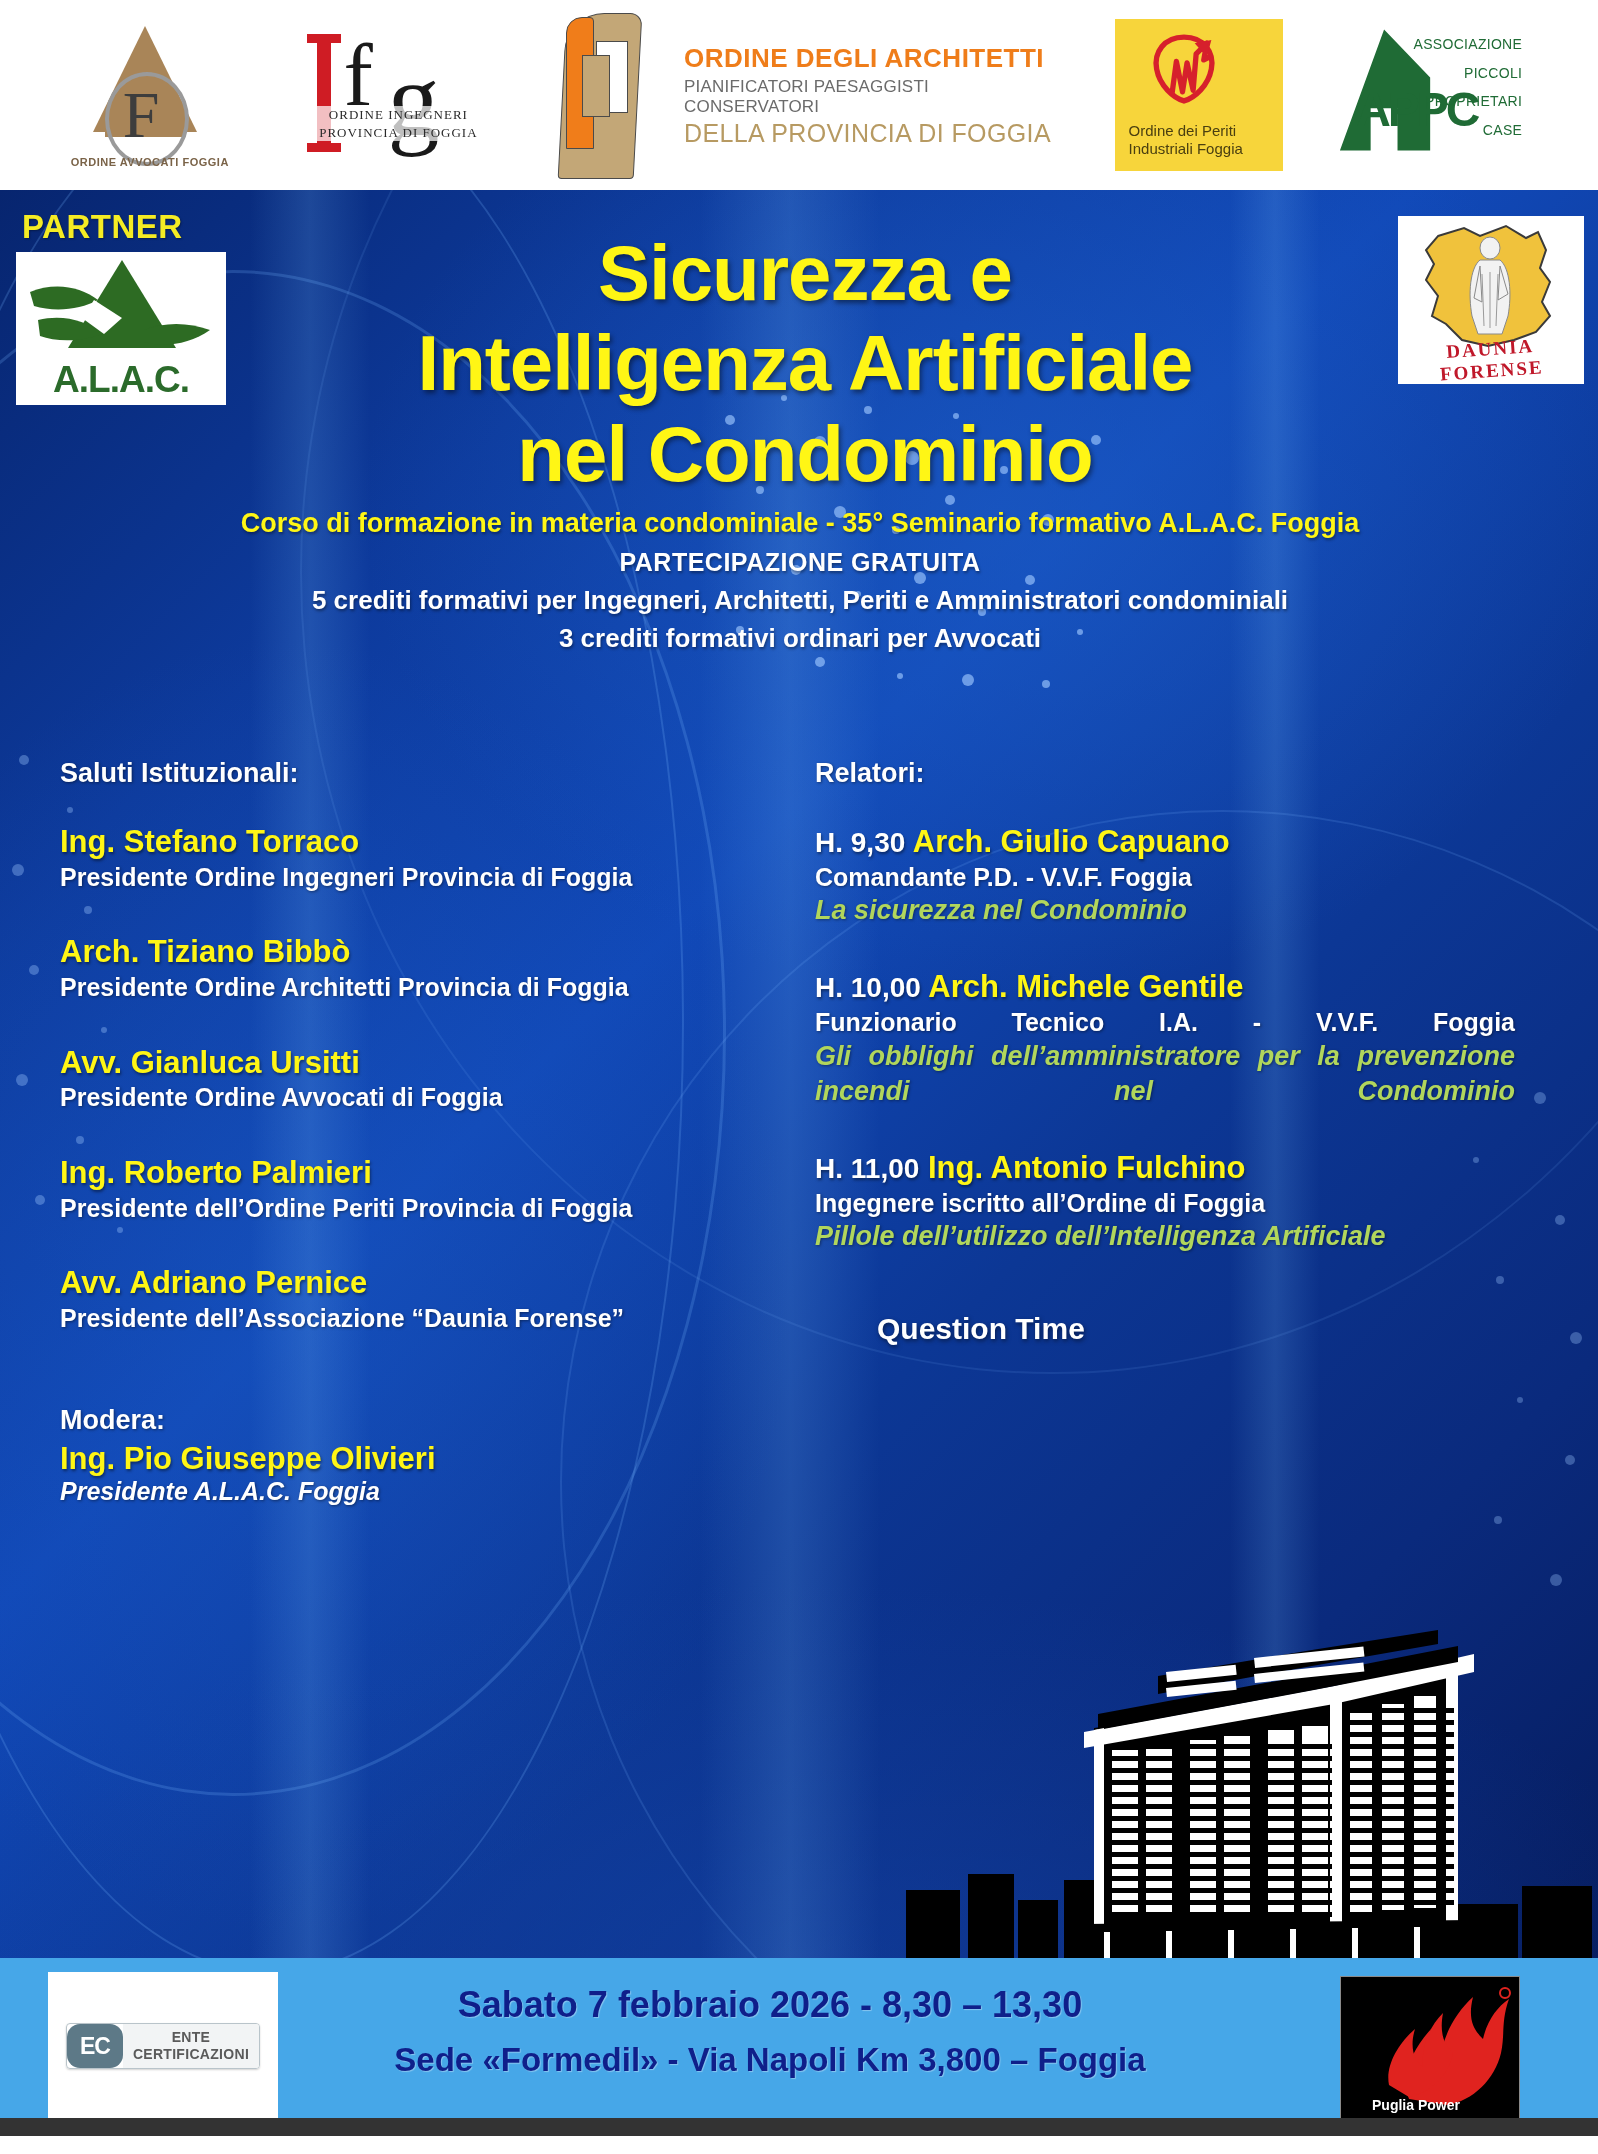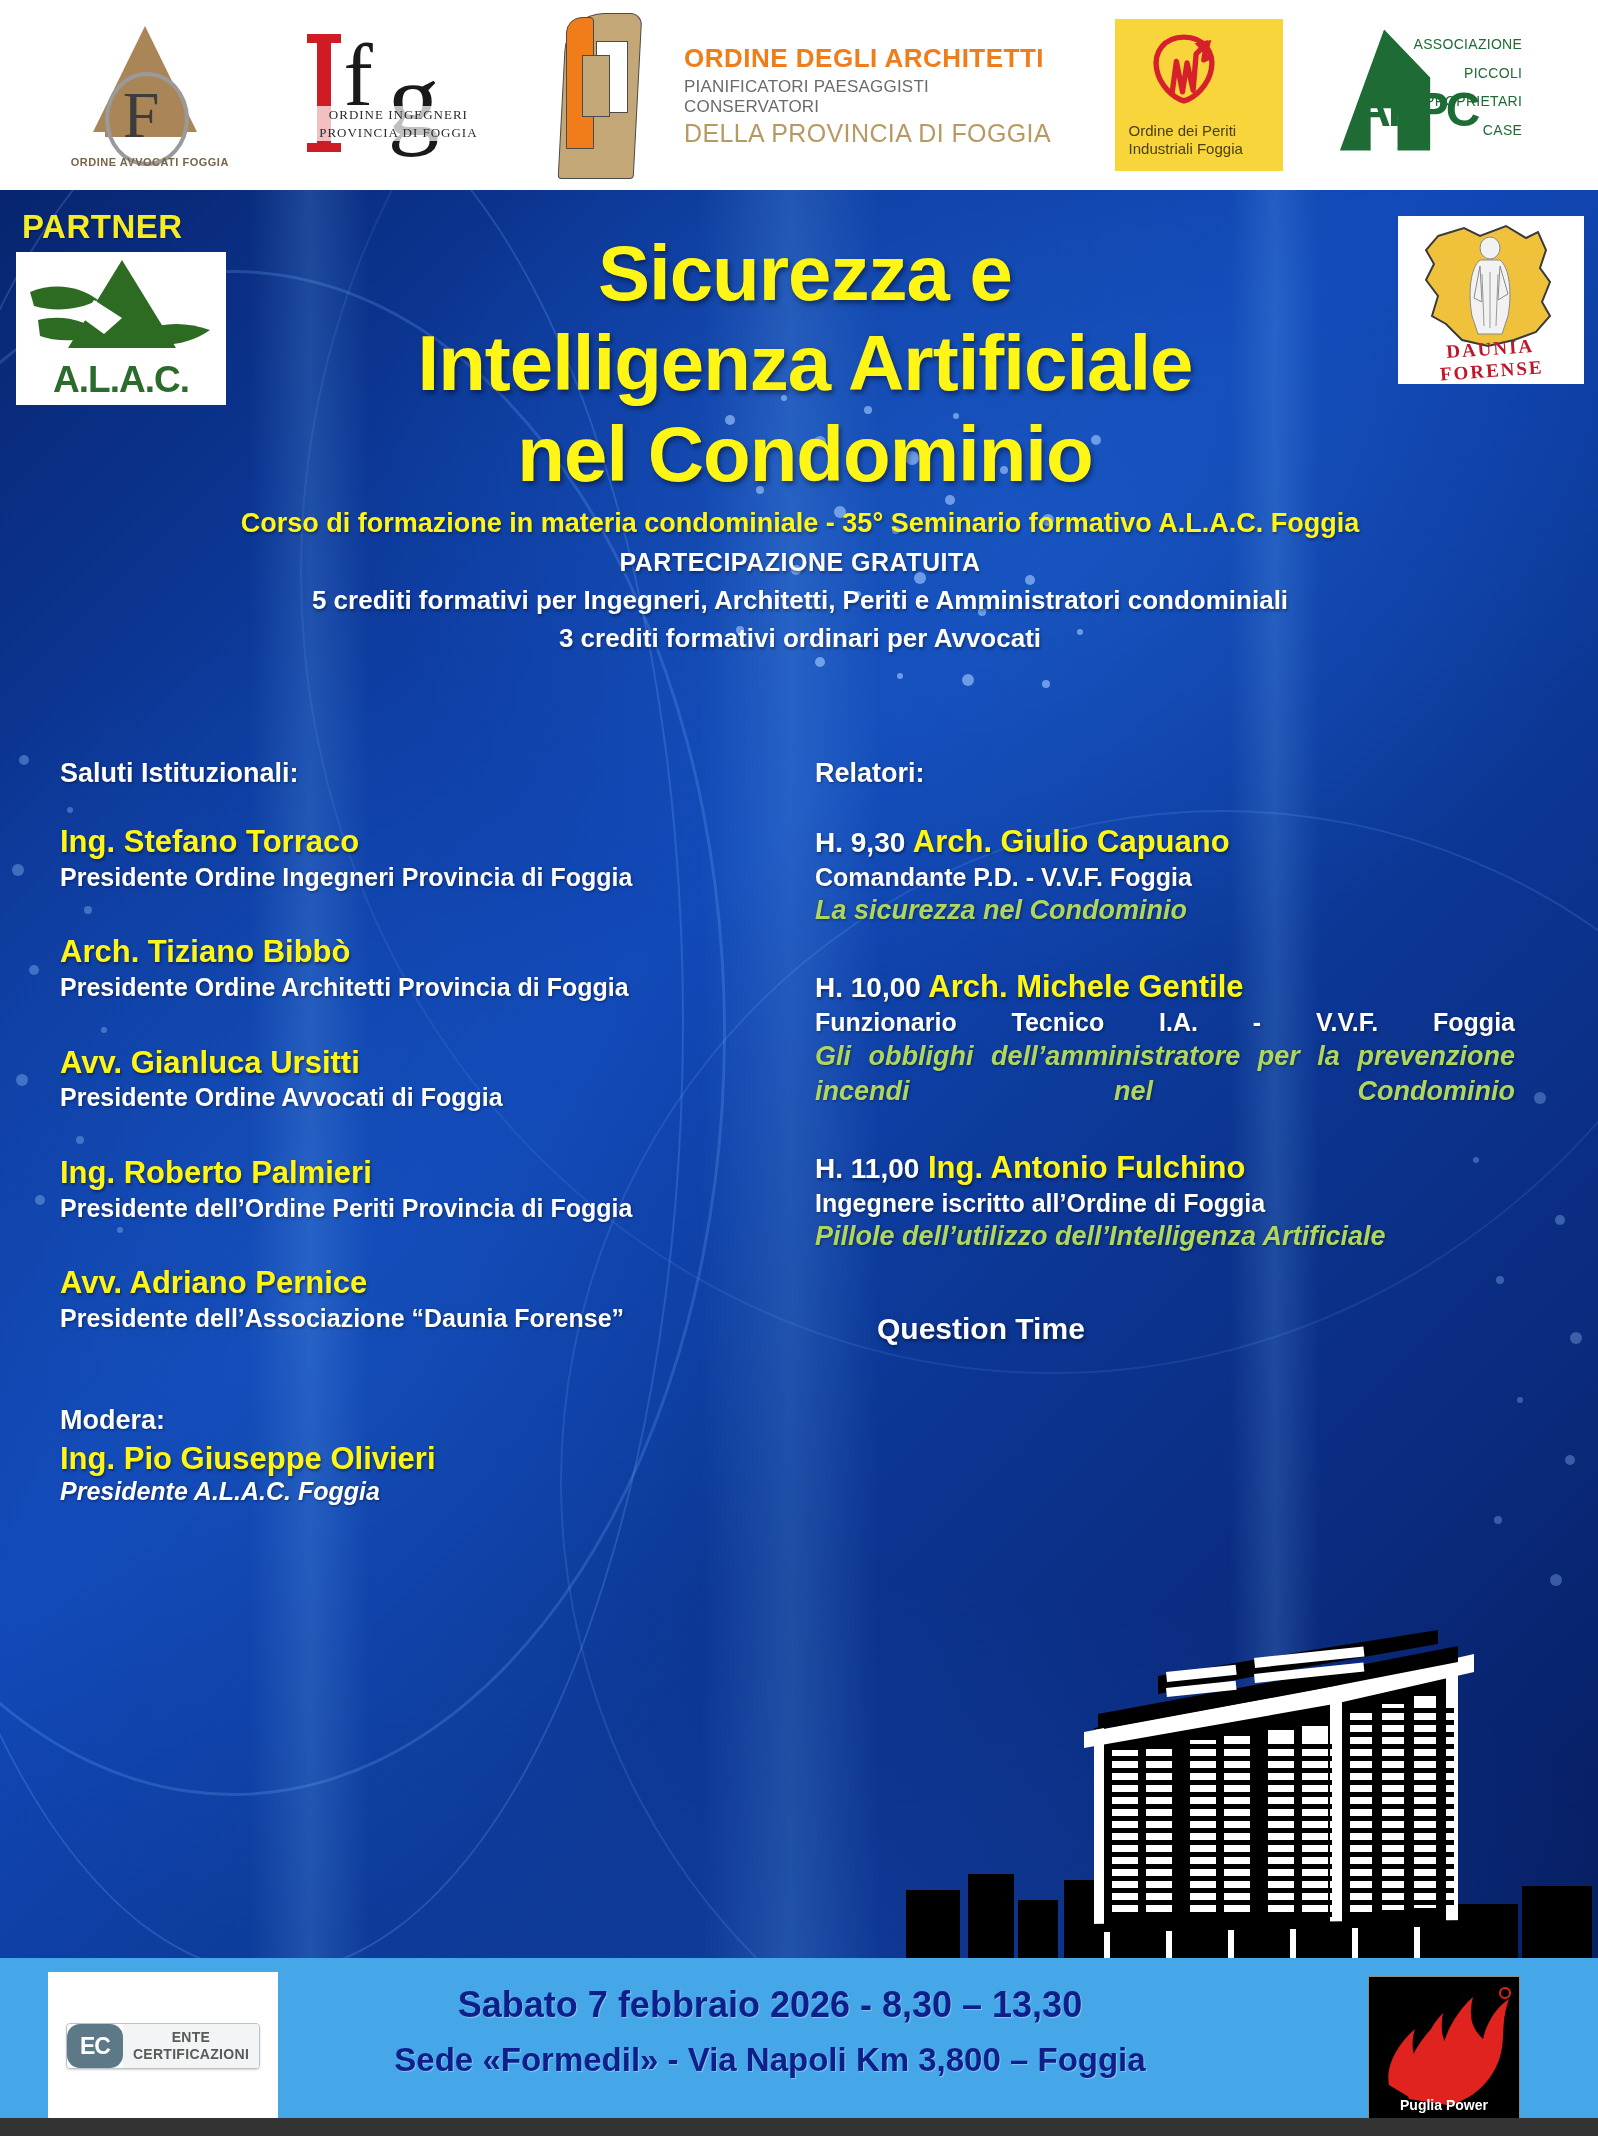--- a/index.html
+++ b/index.html
@@ -350,21 +350,21 @@
     text-shadow:1px 1px 1px rgba(255,255,255,0.35);
   }
   .foot-l2 {
     font-family:"Liberation Sans", sans-serif; font-weight:bold;
     font-size:33px; color:#0f1f8a; line-height:1.55;
     text-shadow:1px 1px 1px rgba(255,255,255,0.35);
   }
   .pp-box {
     position:absolute; right:78px; top:18px;
     width:150px; height:142px; background:#000000;
-    border:1px solid #8a8a8a; overflow:hidden;
+    border:1px solid #8a8a8a; overflow:hidden;padding-left:28px;
   }
   .pp-label {
     position:absolute; left:0; bottom:6px; width:150px; text-align:center;
     font-family:"Liberation Sans", sans-serif; font-weight:bold;
     font-size:14px; color:#ffffff;
   }
   .bottom-bar {
     position:absolute; left:0; bottom:0; width:1598px; height:18px;
     background:#333333;
   }

